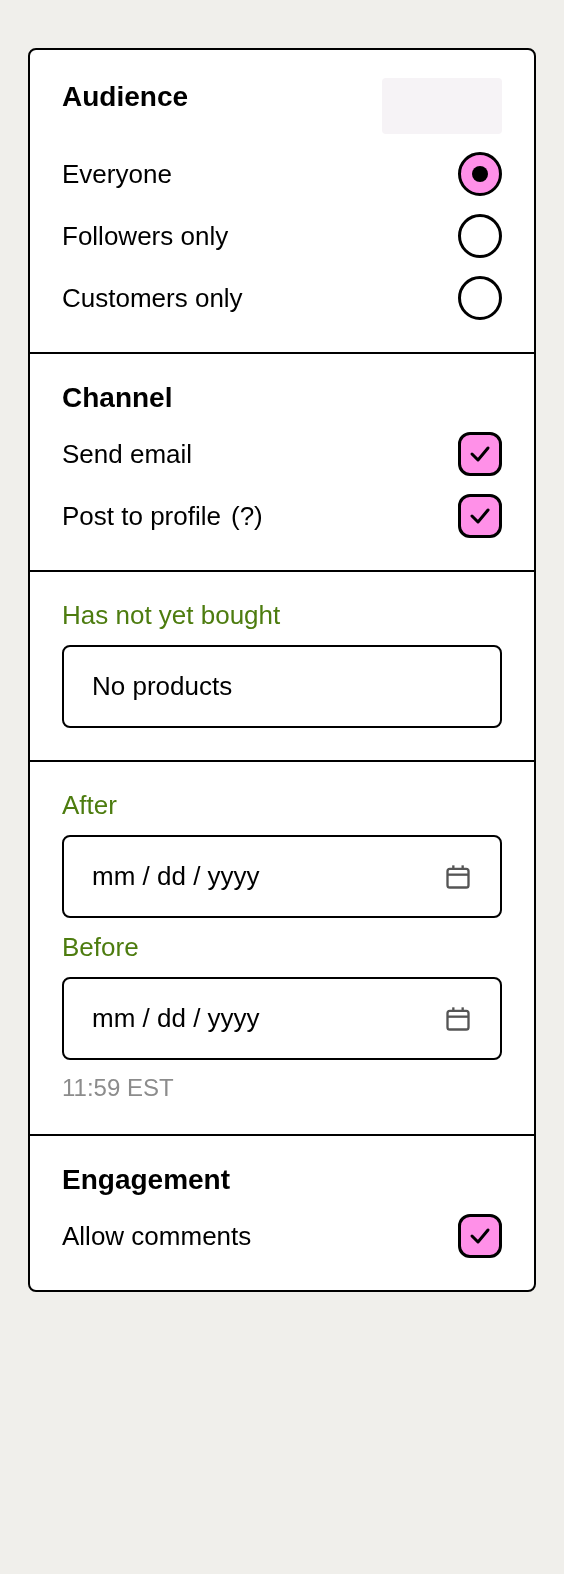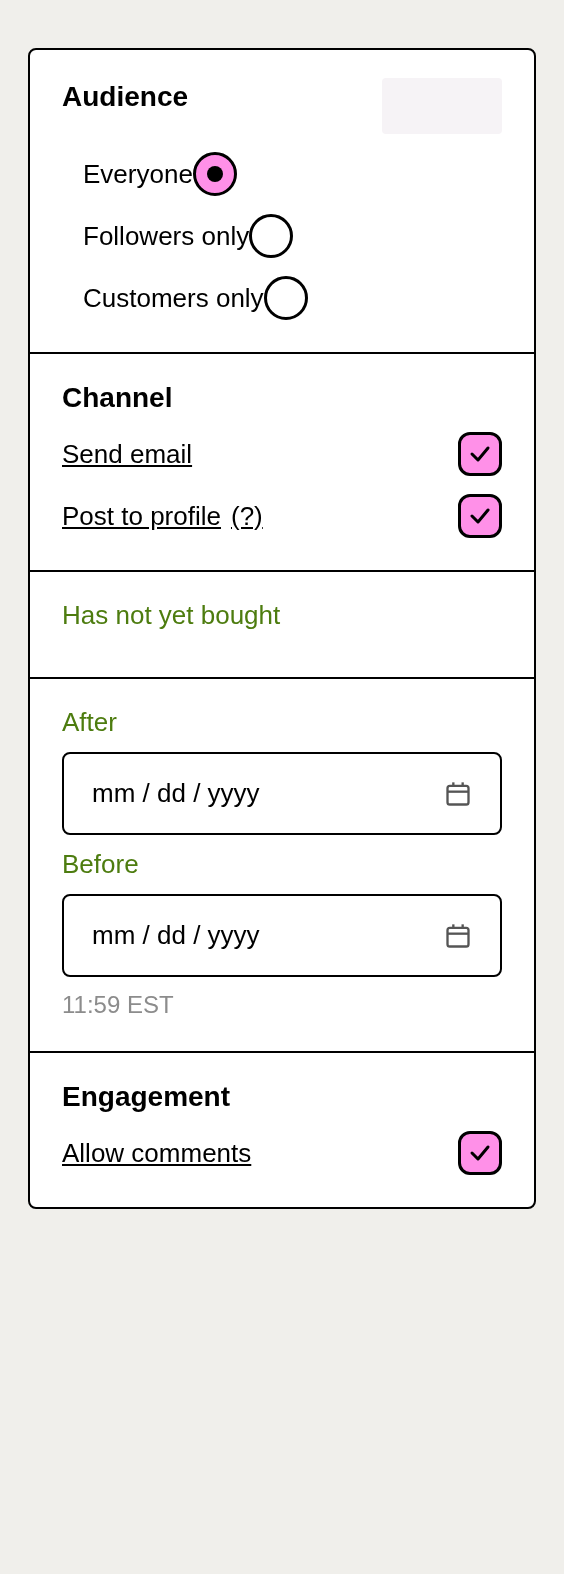--- a/index.html
+++ b/index.html
@@ -47,24 +47,24 @@
     }
     .placeholder-box {
       width: 120px;
       height: 56px;
       background: #f6f3f6;
       border-radius: 4px;
     }
     
     .radio-row {
       display: flex;
+      justify-content: space-between;
       align-items: center;
       margin-bottom: 18px;
       cursor: pointer;
-      margin-left: 21px;
     }
     .radio-row:last-child { margin-bottom: 0; }
     .radio-label {
       font-size: 26px;
       color: #000;
     }
     .radio {
       width: 44px;
       height: 44px;
       border-radius: 50%;
@@ -84,21 +84,20 @@
       background: #000;
       border-radius: 50%;
     }
     
     .check-row {
       display: flex;
       justify-content: space-between;
       align-items: center;
       margin-bottom: 18px;
       cursor: pointer;
-      text-decoration: underline;
     }
     .check-row:last-child { margin-bottom: 0; }
     .check-label {
       font-size: 26px;
       color: #000;
       display: flex;
       align-items: center;
       gap: 10px;
     }
     .help {
@@ -207,20 +206,23 @@
       <span class="checkbox">
         <svg viewBox="0 0 24 24">
             <polyline points="4 12 10 18 20 6"></polyline>
           </svg>
       </span>
     </div>
   </div>
 
   <div class="section">
     <div class="section-label">Has not yet bought</div>
+    <div class="input-box" style="margin-bottom:0;">
+      <span class="input-text">No products</span>
+    </div>
   </div>
 
   <div class="section">
     <div class="section-label">After</div>
     <div class="input-box date">
       <span class="input-placeholder">mm / dd / yyyy</span>
       <svg class="cal-icon" viewBox="0 0 24 24">
         <rect x="3" y="5" width="18" height="16" rx="2"></rect>
         <line x1="3" y1="10" x2="21" y2="10"></line>
         <line x1="8" y1="2" x2="8" y2="6"></line>

